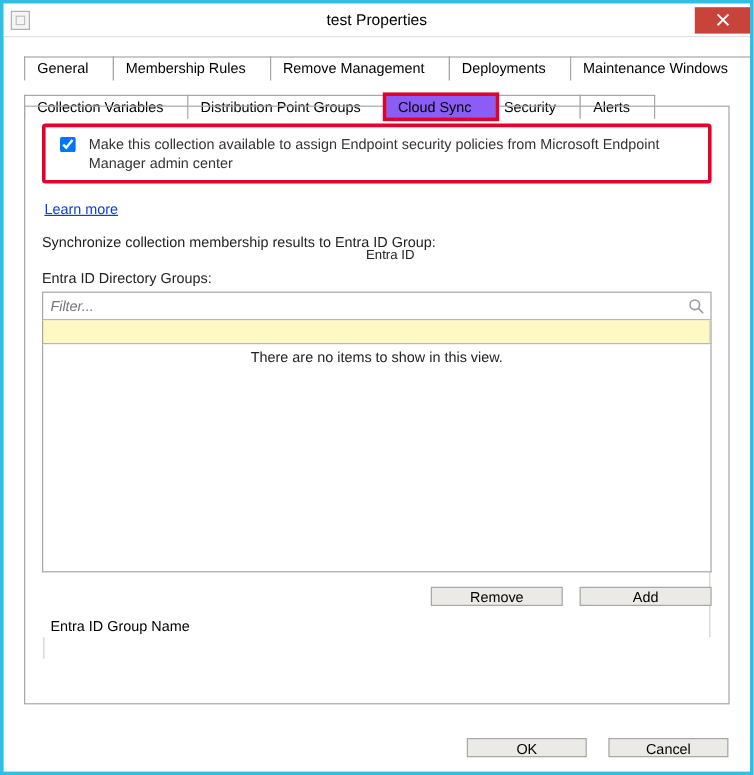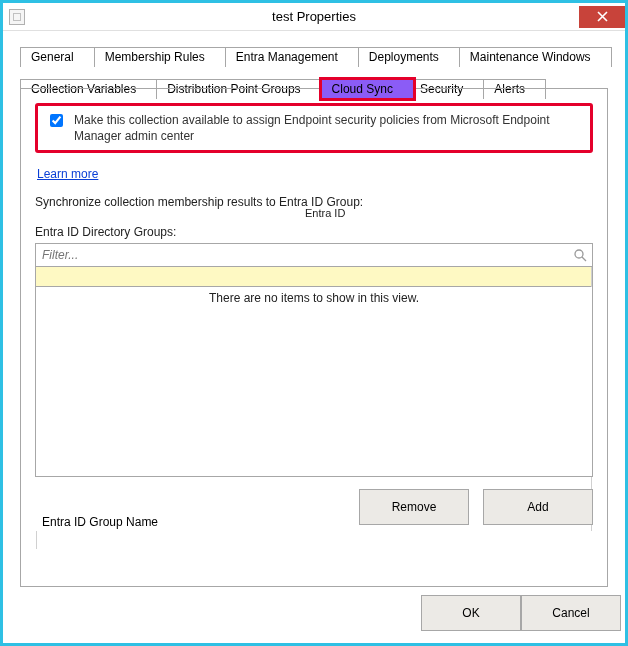--- a/index.html
+++ b/index.html
@@ -206,34 +206,34 @@
     color: #222;
     padding-top: 4px;
   }
   .panel-btn-row {
     display: flex;
     justify-content: flex-end;
     gap: 14px;
     margin-top: 12px;
   }
   .panel-btn-row button, .dlg-btn-row button {
-    width: 100px; height: 36px;
+    width: 100px; height: 16px;
     background: #eceae6;
     border: 1px solid #a7a7a7;
     font-size: 12px;
     cursor: pointer;
   }
   .panel-btn-row button { width: 110px; }
   
   .dlg-btn-row {
     position: absolute;
-    right: 4px;
+    right: 18px;
     bottom: 12px;
     display: flex;
-    gap: 0;
+    gap: 18px;
   }
   .dlg-btn-row button.disabled {
     color: #a0a0a0;
     cursor: default;
   }
 </style>
 </head>
 <body>
 
 <div class="titlebar">
@@ -245,21 +245,21 @@
       </svg>
   </div>
 </div>
 
 <div class="client">
 
   <div class="tabs">
     <div class="tab-row">
       <div class="tab">General</div>
       <div class="tab">Membership Rules</div>
-      <div class="tab">Entra Management</div>
+      <div class="tab">Remove Management</div>
       <div class="tab">Deployments</div>
       <div class="tab">Maintenance Windows</div>
     </div>
     <div class="tab-row">
       <div class="tab row2">Collection Variables</div>
       <div class="tab row2">Distribution Point Groups</div>
       <div class="tab row2 active tab-highlight">Cloud Sync</div>
       <div class="tab row2" style="position:relative; left:-4px;">Security</div>
       <div class="tab row2" style="position:relative; left:-4px;">Alerts</div>
     </div>

